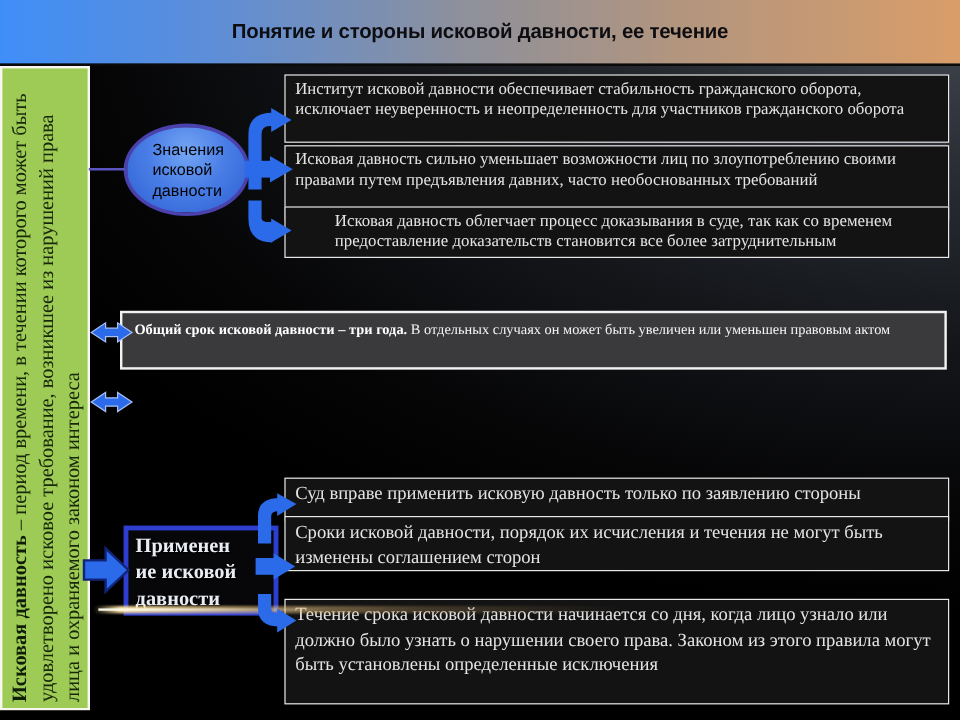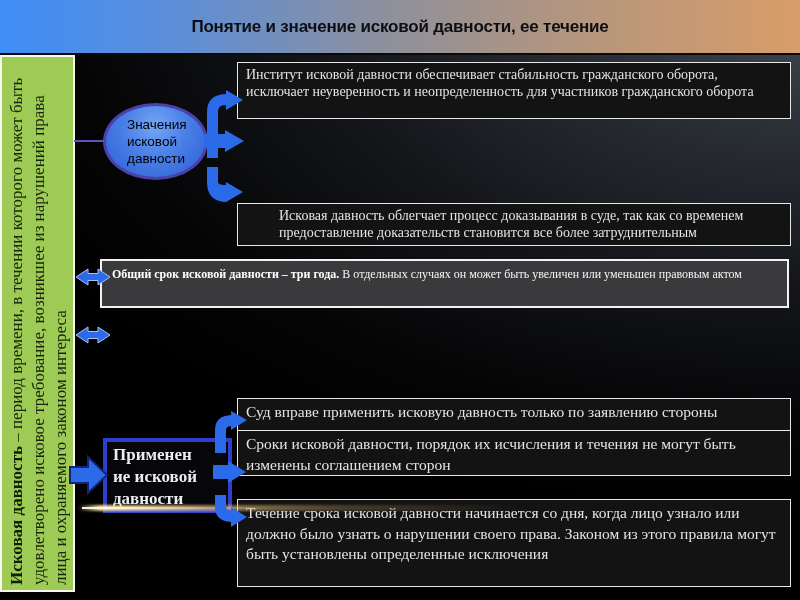--- a/index.html
+++ b/index.html
@@ -52,36 +52,39 @@
        background:linear-gradient(to right, rgba(255,255,240,0.95), rgba(255,240,200,0));}
   .bottom-strip{position:absolute;left:0;top:592px;width:800px;height:8px;background:#000;}
   svg.overlay{position:absolute;left:0;top:0;pointer-events:none;}
 </style>
 </head>
 <body>
 
 <div class="slide">
 
   <div class="titlebar">
-    <div class="t">Понятие и значение исковой давности, ее течение</div>
+    <div class="t">Понятие и стороны исковой давности, ее течение</div>
   </div>
 
   <div class="strip"></div>
   <div class="strip-text">
     <p><b>Исковая давность</b><span> – период времени, в течении которого может быть удовлетворено исковое требование, возникшее из нарушений права лица и охраняемого законом интереса</span></p>
   </div>
 
   <div class="bubble">
     <div class="bl">Значения исковой давности</div>
   </div>
 
   <div class="wbox" style="top:62px;height:57px;">
     <span>Институт исковой давности обеспечивает стабильность гражданского оборота, исключает неуверенность и неопределенность для участников гражданского оборота</span>
   </div>
-  <div class="wbox" style="top:203px;height:43px;padding-left:41px;">
+  <div class="wbox" style="top:121px;height:63px;">
+    <span>Исковая давность сильно уменьшает возможности лиц по злоупотреблению своими правами путем предъявления давних, часто необоснованных требований</span>
+  </div>
+  <div class="wbox" style="top:172px;height:43px;padding-left:41px;">
     <span>Исковая давность облегчает процесс доказывания в суде, так как со временем предоставление доказательств становится все более затруднительным</span>
   </div>
 
   <div class="rbox" style="top:259px;height:49px;">
     <b>Общий срок исковой давности – три года.</b><span> В отдельных случаях он может быть увеличен или уменьшен правовым актом</span>
   </div>
 
   <div class="abox">
     <div>Применен</div>
     <div>ие исковой</div>

